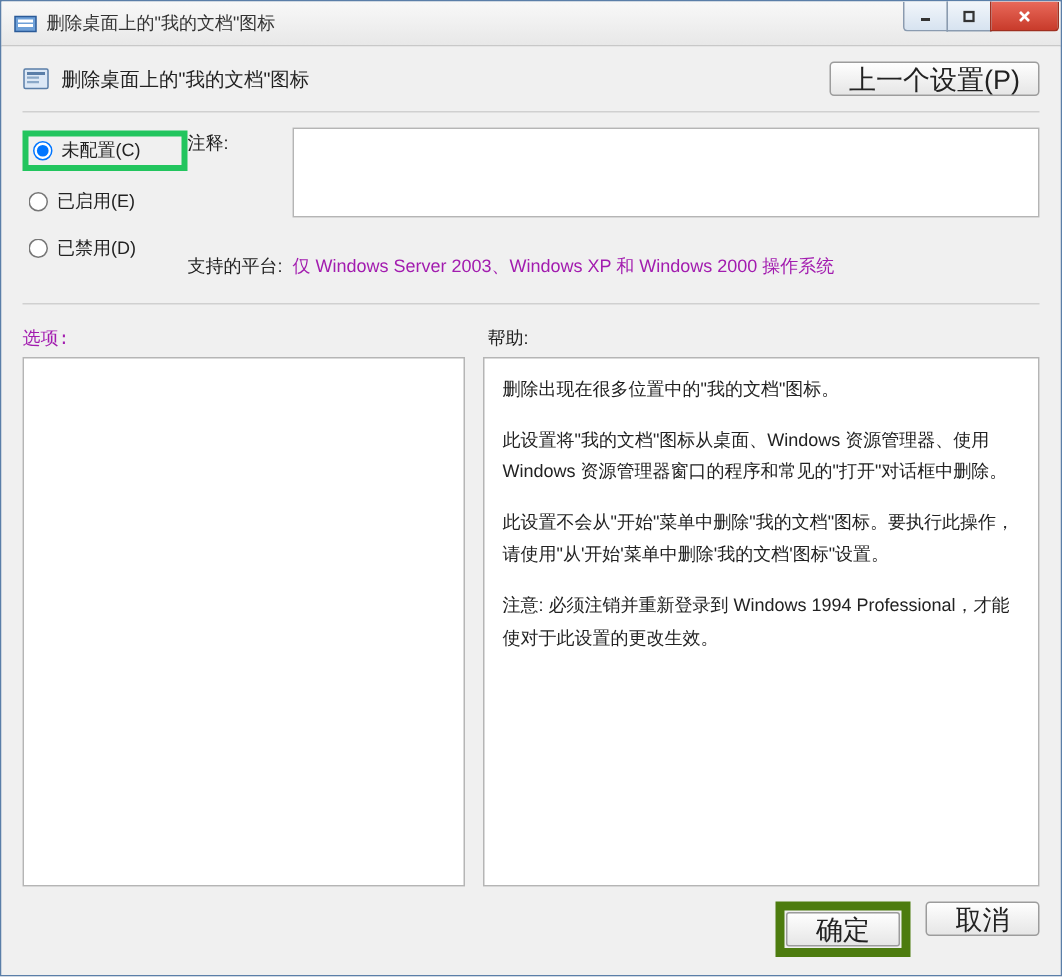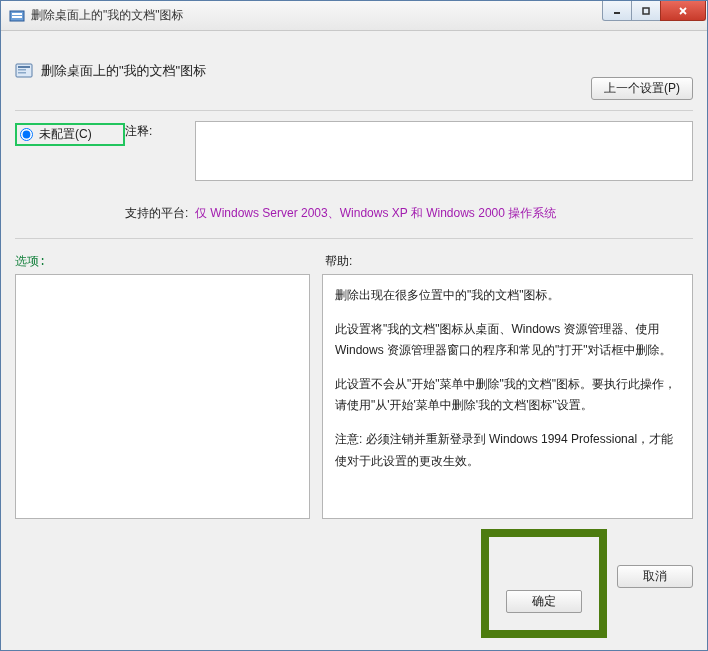--- a/index.html
+++ b/index.html
@@ -14,48 +14,48 @@
 .tb-btn { width: 30px; height: 20px; border: 1px solid #8a9bb0; border-top: none; background: linear-gradient(#f2f6fb, #d7e3f0); margin-left: -1px; display: flex; align-items: center; justify-content: center; font-size: 10px; color: #333; cursor: default; }
 .tb-btn.min { border-bottom-left-radius: 3px; }
 .tb-btn.close { width: 46px; border-bottom-right-radius: 3px; background: linear-gradient(#e9695a, #c83b2b); color: #fff; border-color: #a03020; margin-right: 1px; }
 
 .client { flex: 1; padding: 10px 14px 12px 14px; display: flex; flex-direction: column; background: #f0f0f0; }
 
 .header-row { display: flex; align-items: center; margin-bottom: 6px; }
 .header-icon { width: 18px; height: 18px; margin-right: 8px; display: inline-block; }
 .header-title { font-size: 13px; color: #222; flex: 1; }
 .nav-btns { display: flex; gap: 8px; }
-.btn { height: 23px; padding: 0 12px; border: 1px solid #9c9c9c; background: linear-gradient(#fefefe, #e6e6e6); font-size: 12px; color: #222; cursor: default; display: inline-flex; align-items: center; border-radius: 3px; margin-top: 36px; }
+.btn { height: 23px; padding: 0 12px; border: 1px solid #9c9c9c; background: linear-gradient(#fefefe, #e6e6e6); font-size: 18px; color: #222; cursor: default; display: inline-flex; align-items: center; border-radius: 3px; }
 
 .divider { height: 1px; background: #d0d0d0; margin: 4px 0 10px 0; }
 
 .config-row { display: flex; }
 .radio-col { width: 110px; display: flex; flex-direction: column; gap: 10px; padding-top: 2px; }
 .radio-item { display: flex; align-items: center; gap: 6px; font-size: 12px; color: #222; padding: 2px 4px; }
 .radio-item input { margin: 0; }
-.radio-item.highlight { border: 2px solid #22c55e; padding: 1px 3px; }
+.radio-item.highlight { border: 4px solid #22c55e; padding: 1px 3px; }
 .right-col { flex: 1; display: flex; flex-direction: column; gap: 22px; }
 .field-row { display: flex; }
 .field-label { width: 70px; font-size: 12px; color: #222; padding-top: 2px; }
 .comment-box { flex: 1; height: 60px; border: 1px solid #b5b5b5; background: #fff; padding: 4px; resize: none; font-family: inherit; font-size: 12px; }
 .platform-text { flex: 1; font-size: 12px; color: #a21caf; padding-top: 2px; }
 
 .labels-row { display: flex; margin-top: 4px; margin-bottom: 4px; }
-.labels-row .left-lbl { width: 300px; font-size: 12px; color: #15803d; font-family: Liberation Mono, monospace; }
+.labels-row .left-lbl { width: 300px; font-size: 12px; color: #a21caf; font-family: Liberation Mono, monospace; }
 .labels-row .right-lbl { font-size: 12px; color: #222; margin-left: 10px; }
 
 .panes { display: flex; gap: 12px; flex: 1; min-height: 0; }
 .pane { border: 1px solid #b5b5b5; background: #fff; padding: 10px 12px; overflow: auto; }
 .pane.options { width: 295px; }
 .pane.help { flex: 1; line-height: 1.8; font-size: 12px; color: #222; }
 .pane.help p { margin-bottom: 12px; }
 
 .footer { display: flex; justify-content: flex-end; gap: 10px; margin-top: 10px; }
 .footer .btn { min-width: 76px; justify-content: center; }
-.footer .highlight-btn-wrap { border: 8px solid #4d7c0f; padding: 17px; display: inline-flex; }
+.footer .highlight-btn-wrap { border: 6px solid #4d7c0f; padding: 1px; display: inline-flex; }
 .footer .highlight-btn-wrap .btn { border-radius: 2px; }
 
 .sysicon-svg { width: 16px; height: 16px; }
 </style>
 </head>
 <body>
 
 <div class="window">
 
   <div class="titlebar">
@@ -105,20 +105,28 @@
     </div>
 
     <div class="divider"></div>
 
     <div class="config-row">
       <div class="radio-col">
         <label class="radio-item highlight">
           <input type="radio" name="cfg" checked="" style="">
           <span>未配置(C)</span>
         </label>
+        <label class="radio-item">
+          <input type="radio" name="cfg" style="">
+          <span>已启用(E)</span>
+        </label>
+        <label class="radio-item">
+          <input type="radio" name="cfg" style="">
+          <span>已禁用(D)</span>
+        </label>
       </div>
       <div class="right-col">
         <div class="field-row">
           <div class="field-label">注释:</div>
           <textarea class="comment-box" style=""></textarea>
         </div>
         <div class="field-row">
           <div class="field-label">支持的平台:</div>
           <div class="platform-text">仅 Windows Server 2003、Windows XP 和 Windows 2000 操作系统</div>
         </div>

